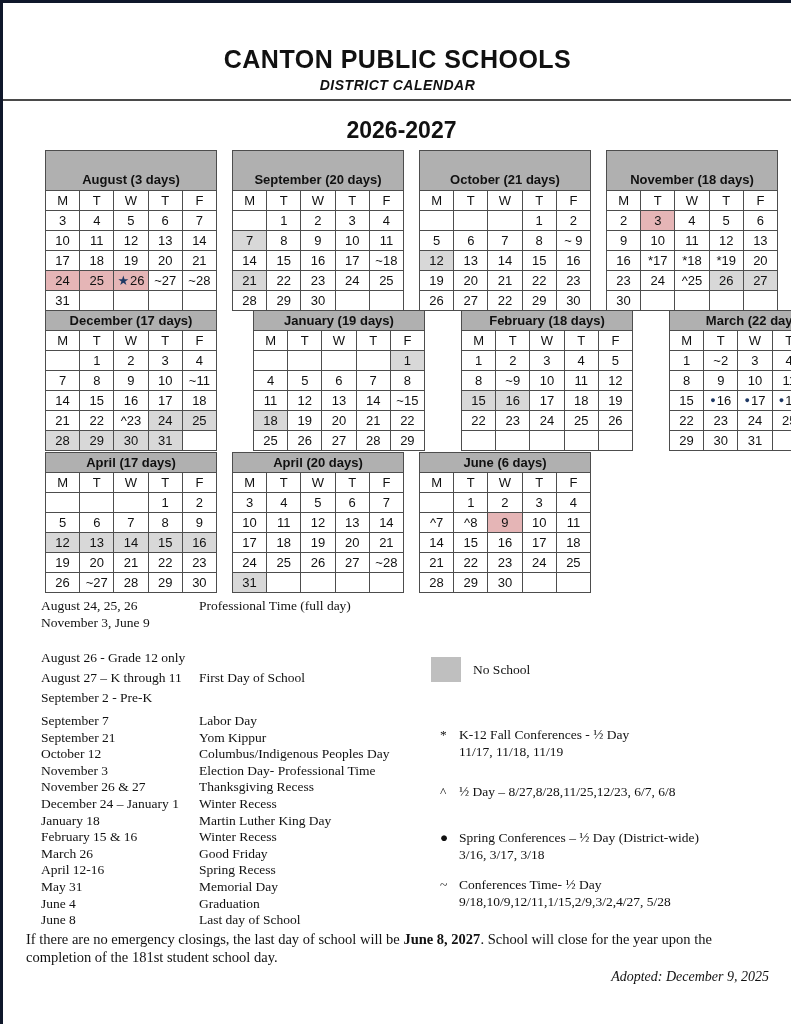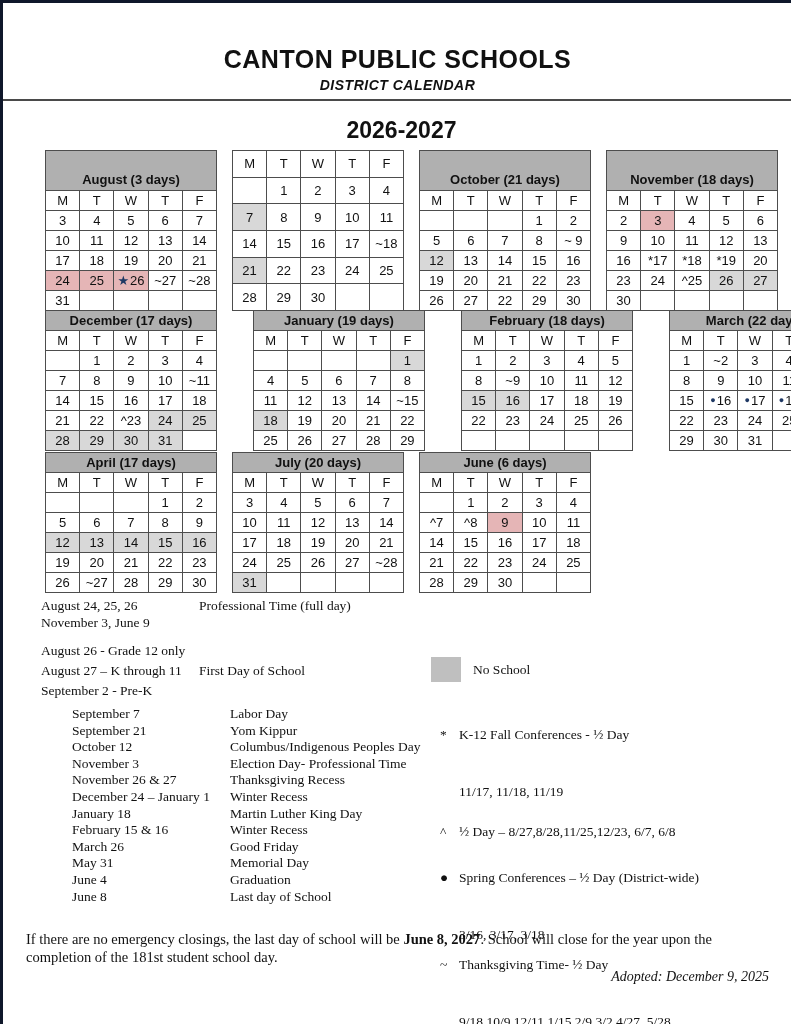--- a/index.html
+++ b/index.html
@@ -24,32 +24,32 @@
   table.cal.tall th.mhead{height:36px;vertical-align:bottom;line-height:15px;padding-bottom:3px;}
   tr.dow th{font-weight:normal;background:#fff;}
   td.bg-g{background:#d8d8d8;}
   td.bg-p{background:#e5b5b6;}
   .mk-star{color:#1f3864;font-size:13px;margin-right:1px;}
   .mk-dot{color:#1f3864;font-size:9px;vertical-align:2px;margin-right:1px;}
   
   .legend-left{position:absolute;left:38px;top:594px;width:400px;font-size:13.5px;line-height:17px;}
   .leg-row{position:relative;}
   .leg-desc{position:absolute;left:158px;top:0;}
-  .gap-a{margin-top:11px;}
+  .gap-a{margin-top:18px;}
   .gap-b{margin-top:3px;}
   .events{margin-top:7px;}
-  .ev-row{display:grid;grid-template-columns:158px auto;line-height:16.6px;margin-left:31px;}
+  .ev-row{display:grid;grid-template-columns:158px auto;line-height:16.6px;}
   
   .legend-right{position:absolute;left:428px;top:610px;width:345px;font-size:13.5px;line-height:17px;margin-top:44px;}
   .noschool{display:flex;align-items:center;gap:12px;}
   .swatch{width:30px;height:25px;background:#bfbfbf;}
   .sym-col{margin-top:44px;}
   .sym-row{display:flex;}
   .sym-row .sym{width:28px;flex:none;padding-left:9px;box-sizing:border-box;}
-  .sym-lines{display:flex;flex-direction:column;gap:40px;}
+  .sym-lines{display:flex;flex-direction:column;}
   .sym-row:nth-child(2){margin-top:23px;}
   .sym-row:nth-child(3){margin-top:29px;}
   .sym-row:nth-child(4){margin-top:13px;}
   
   .footer{position:absolute;left:23px;top:928px;width:746px;font-size:14.5px;line-height:17.5px;}
   .adopted{position:absolute;right:23px;top:966px;font-size:14px;font-style:italic;}
 </style>
 </head>
 <body>
 
@@ -107,20 +107,23 @@
             <td class="">31</td>
             <td class=""></td>
             <td class=""></td>
             <td class=""></td>
             <td class=""></td>
           </tr>
         </tbody>
       </table>
       <table class="cal tall">
         <tbody>
+          <tr>
+            <th class="mhead" colspan="5">September (20 days)</th>
+          </tr>
           <tr class="dow">
             <th>M</th>
             <th>T</th>
             <th>W</th>
             <th>T</th>
             <th>F</th>
           </tr>
           <tr>
             <td class=""></td>
             <td class="">1</td>
@@ -501,21 +504,21 @@
             <td class="">~27</td>
             <td class="">28</td>
             <td class="">29</td>
             <td class="">30</td>
           </tr>
         </tbody>
       </table>
       <table class="cal">
         <tbody>
           <tr>
-            <th class="mhead" colspan="5">July (20 days)</th>
+            <th class="mhead" colspan="5">April (20 days)</th>
           </tr>
           <tr class="dow">
             <th>M</th>
             <th>T</th>
             <th>W</th>
             <th>T</th>
             <th>F</th>
           </tr>
           <tr>
             <td class="">3</td>
@@ -648,20 +651,24 @@
         </div>
         <div class="ev-row">
           <span>February 15 &amp; 16</span>
           <span>Winter Recess</span>
         </div>
         <div class="ev-row">
           <span>March 26</span>
           <span>Good Friday</span>
         </div>
         <div class="ev-row">
+          <span>April 12-16</span>
+          <span>Spring Recess</span>
+        </div>
+        <div class="ev-row">
           <span>May 31</span>
           <span>Memorial Day</span>
         </div>
         <div class="ev-row">
           <span>June 4</span>
           <span>Graduation</span>
         </div>
         <div class="ev-row">
           <span>June 8</span>
           <span>Last day of School</span>
@@ -691,21 +698,21 @@
         <div class="sym-row">
           <span class="sym">●</span>
           <span class="sym-lines">
             <span>Spring Conferences – ½ Day (District-wide)</span>
             <span>3/16, 3/17, 3/18</span>
           </span>
         </div>
         <div class="sym-row">
           <span class="sym">~</span>
           <span class="sym-lines">
-            <span>Thanksgiving Time- ½ Day</span>
+            <span>Conferences Time- ½ Day</span>
             <span>9/18,10/9,12/11,1/15,2/9,3/2,4/27, 5/28</span>
           </span>
         </div>
       </div>
   </div>
 
   <div class="footer"><span>If there are no emergency closings, the last day of school will be </span><b>June 8, 2027</b><span>.  School will close for the year upon the completion of the 181st student school day.</span></div>
   <div class="adopted">Adopted: December 9, 2025</div>
 
 </div>

